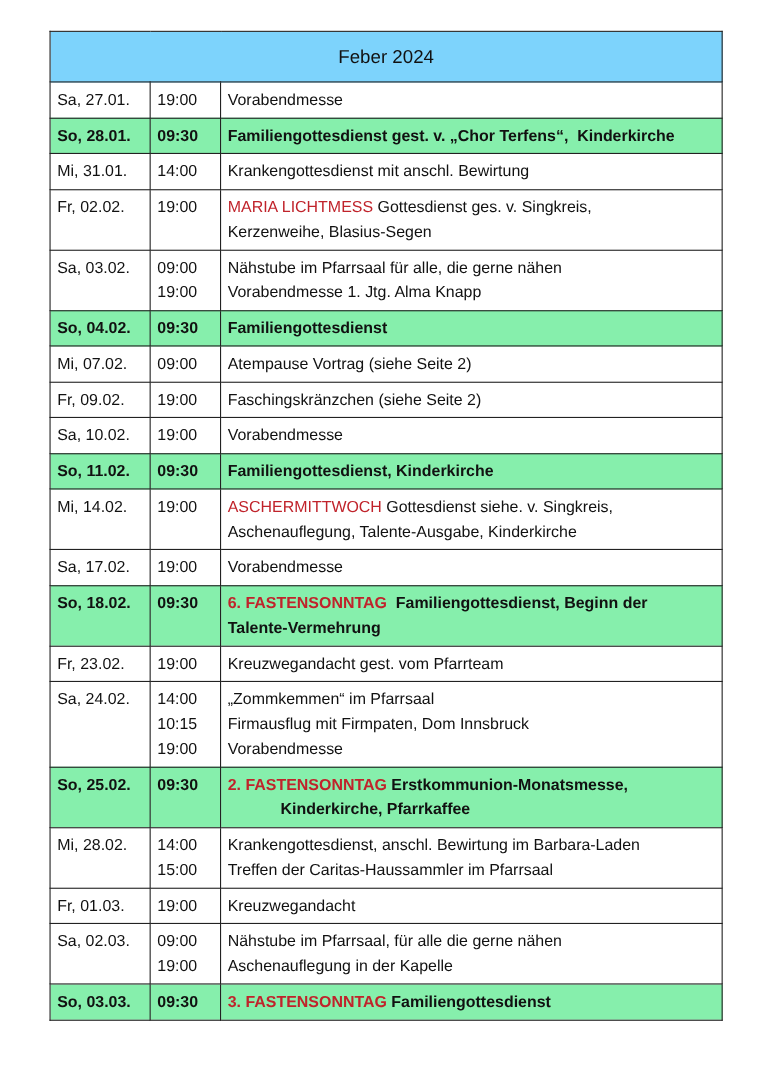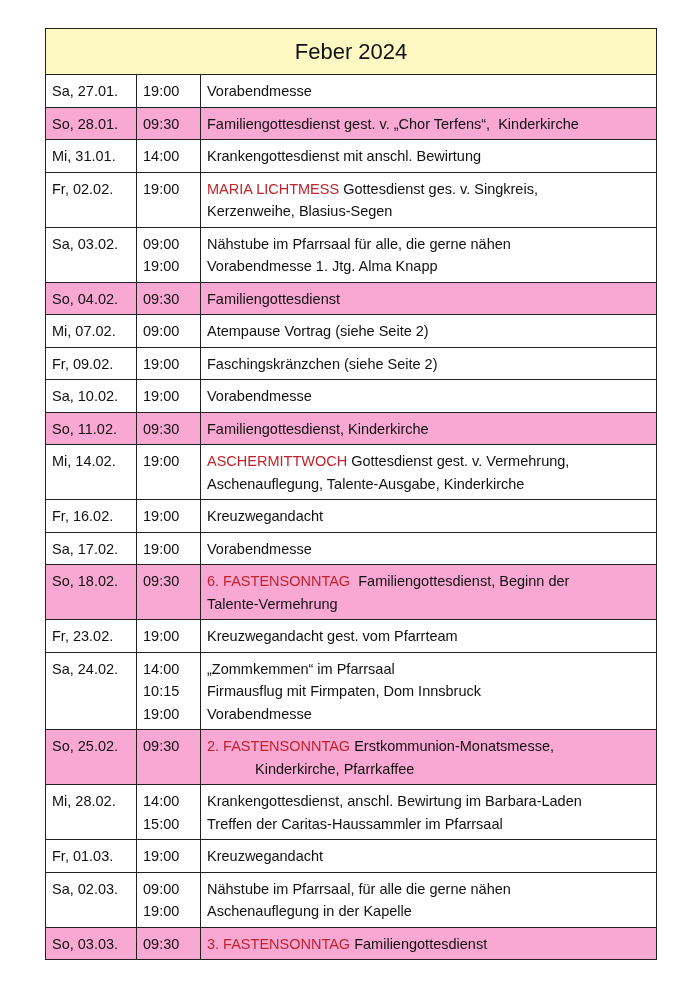--- a/index.html
+++ b/index.html
@@ -1,24 +1,24 @@
 <!DOCTYPE html>
 <html><head>
 <meta charset="utf-8">
 <style>
   html, body { margin: 0; padding: 0; background: #ffffff; }
   body { width: 700px; height: 993px; position: relative; font-family: "Liberation Sans", "DejaVu Sans", sans-serif; color: #111; }
   .sheet { position: absolute; left: 45px; top: 28px; width: 611px; }
   table { border-collapse: collapse; width: 611px; table-layout: fixed; }
   td { border: 1.5px solid #222; font-size: 14.5px; line-height: 22.5px; vertical-align: top; padding: 5px 6px 4px 6px; white-space: nowrap; }
-  .title-cell { background: #fef9c3; text-align: center; font-size: 22px; line-height: 40px; padding: 3px 0 2px 0; }
+  .title-cell { background: #7dd3fc; text-align: center; font-size: 17px; line-height: 40px; padding: 3px 0 2px 0; }
   col.c1 { width: 91px; }
   col.c2 { width: 64px; }
   col.c3 { width: 456px; }
-  tr.sunday td { background: #f9a8d4; }
+  tr.sunday td { background: #86efac; font-weight: bold; }
   .red { color: #c0232b; }
   .line { display: block; }
 </style>
 </head>
 <body>
 
 <div class="sheet">
   <table>
     <colgroup>
         <col class="c1">
@@ -123,31 +123,22 @@
           <td>
             <span class="line"><span style="white-space: pre;">Familiengottesdienst, Kinderkirche</span></span>
           </td>
         </tr>
         <tr>
           <td>Mi, 14.02.</td>
           <td>
             <span class="line">19:00</span>
           </td>
           <td>
-            <span class="line"><span class="red">ASCHERMITTWOCH</span><span style="white-space: pre;"> Gottesdienst gest. v. Vermehrung,</span></span>
+            <span class="line"><span class="red">ASCHERMITTWOCH</span><span style="white-space: pre;"> Gottesdienst siehe. v. Singkreis,</span></span>
             <span class="line"><span style="white-space: pre;">Aschenauflegung, Talente-Ausgabe, Kinderkirche</span></span>
-          </td>
-        </tr>
-        <tr>
-          <td>Fr, 16.02.</td>
-          <td>
-            <span class="line">19:00</span>
-          </td>
-          <td>
-            <span class="line"><span style="white-space: pre;">Kreuzwegandacht</span></span>
           </td>
         </tr>
         <tr>
           <td>Sa, 17.02.</td>
           <td>
             <span class="line">19:00</span>
           </td>
           <td>
             <span class="line"><span style="white-space: pre;">Vorabendmesse</span></span>
           </td>

